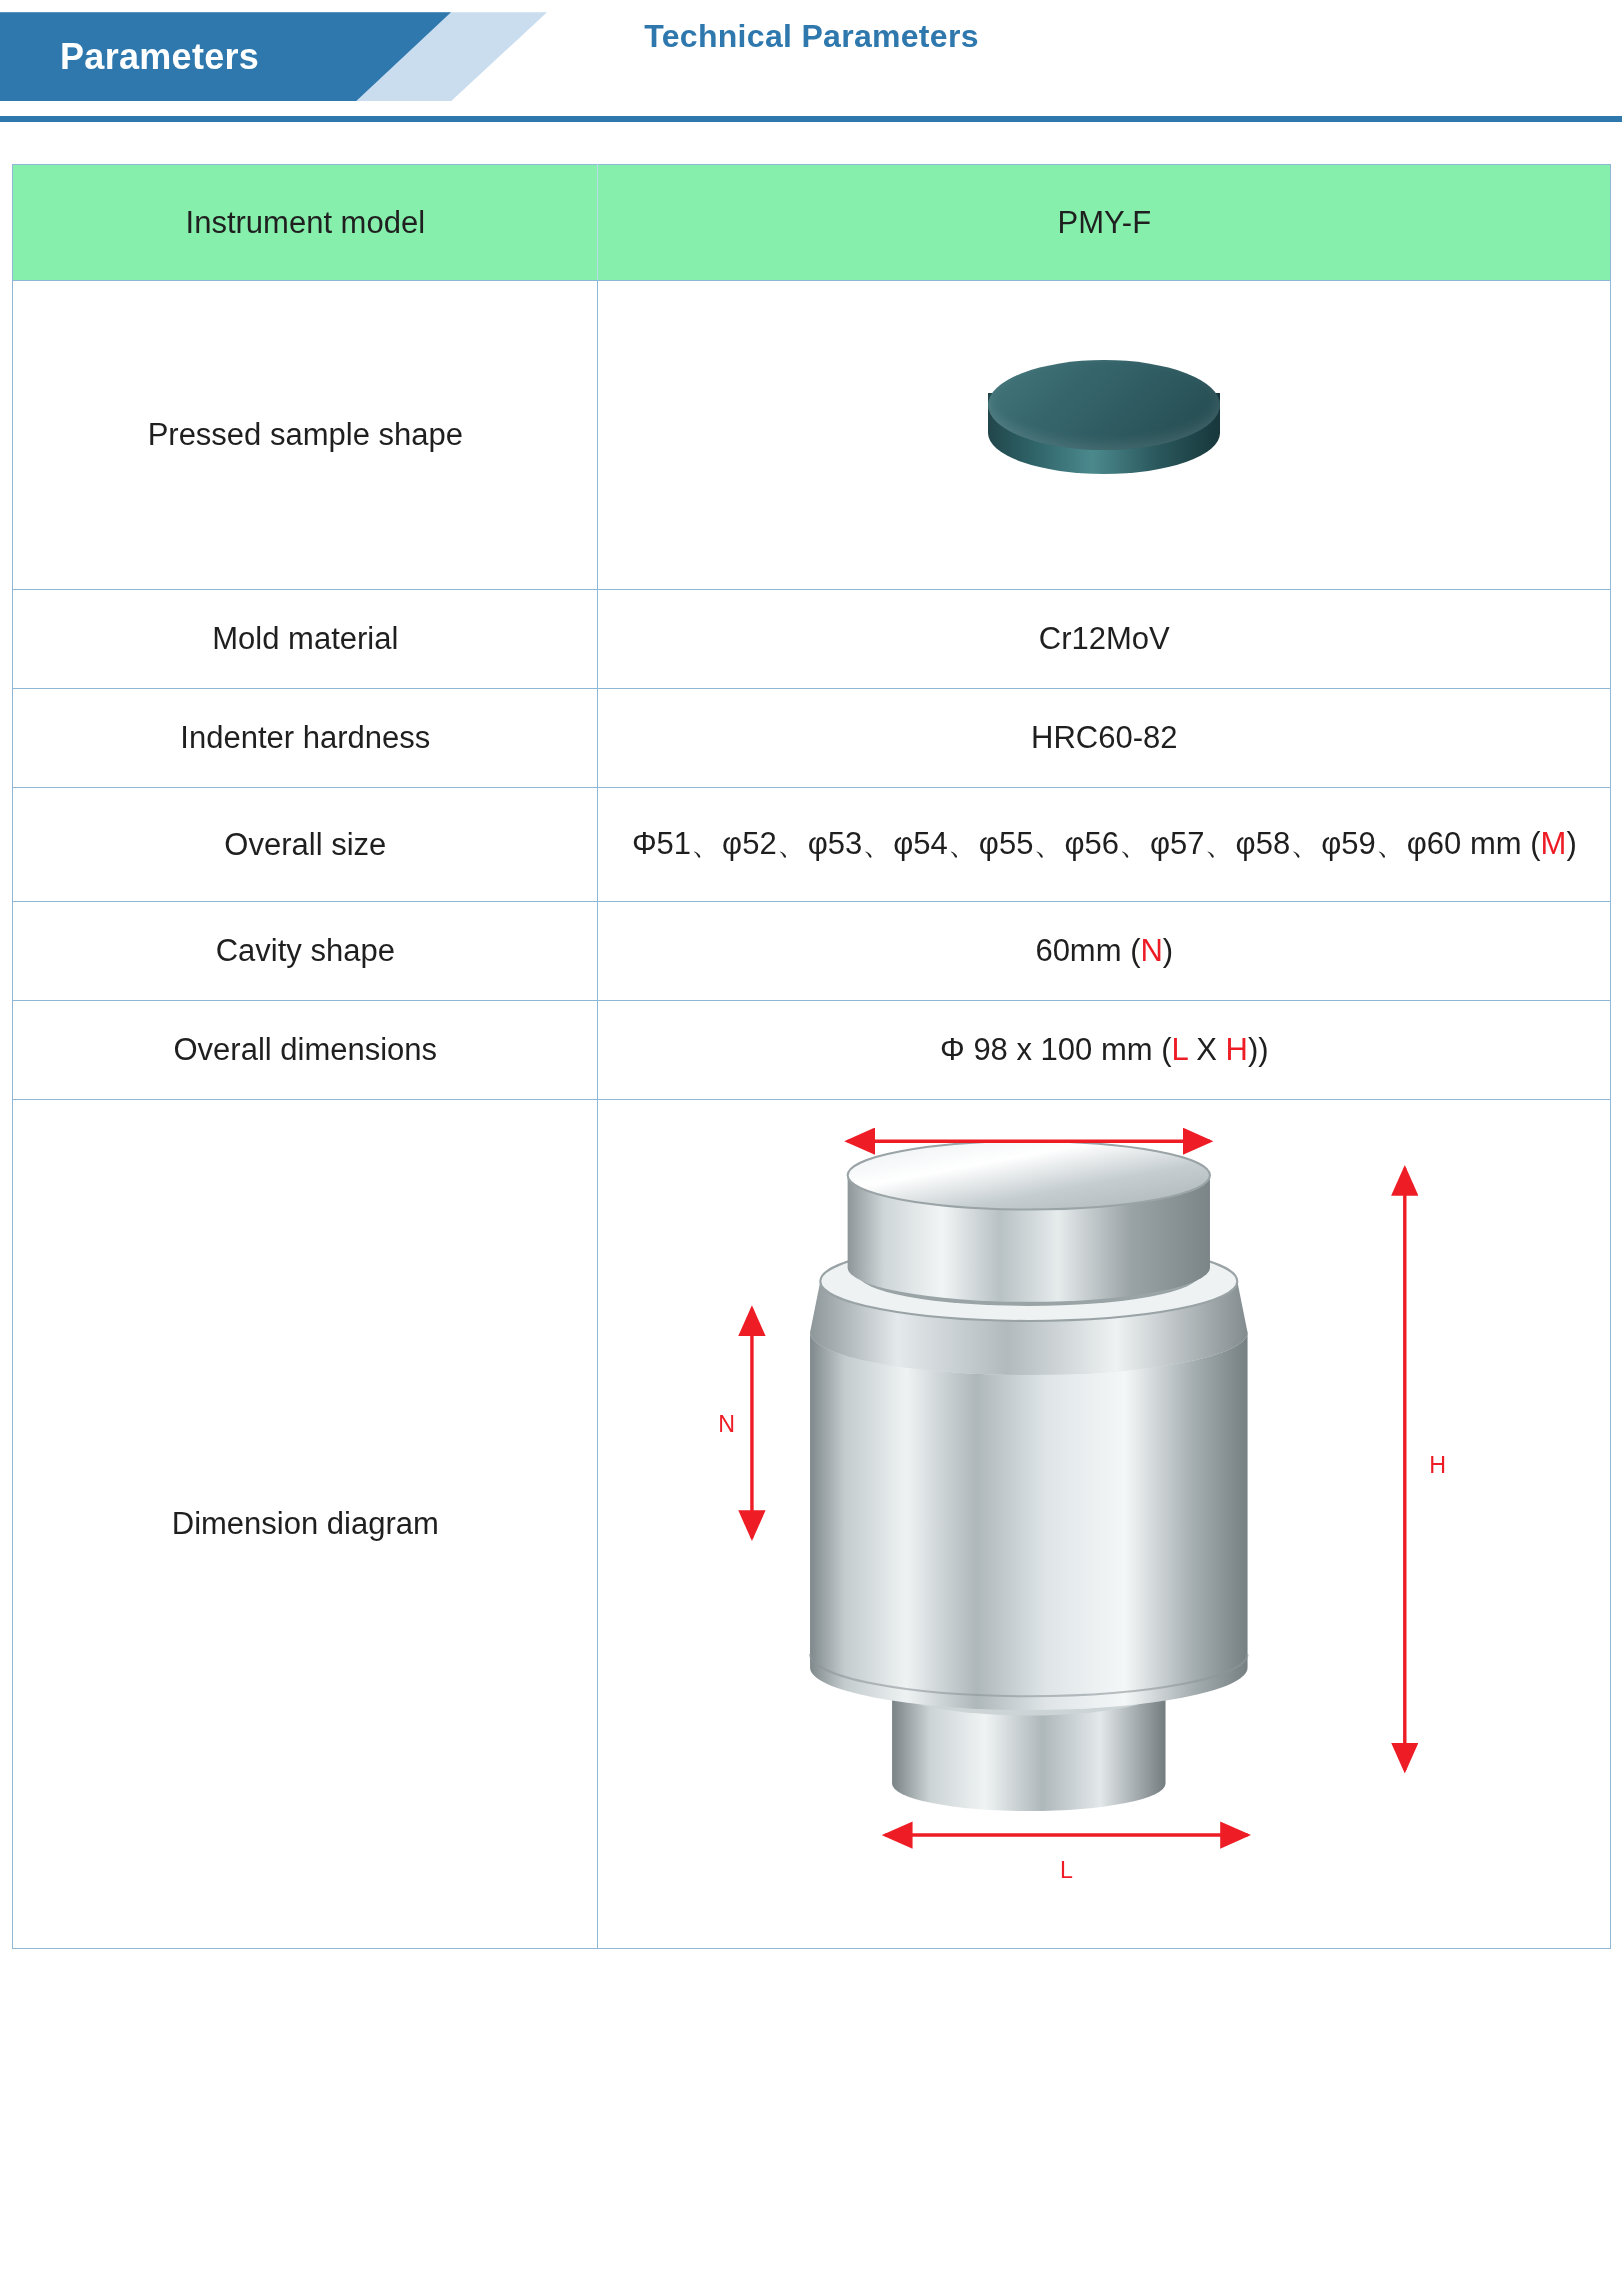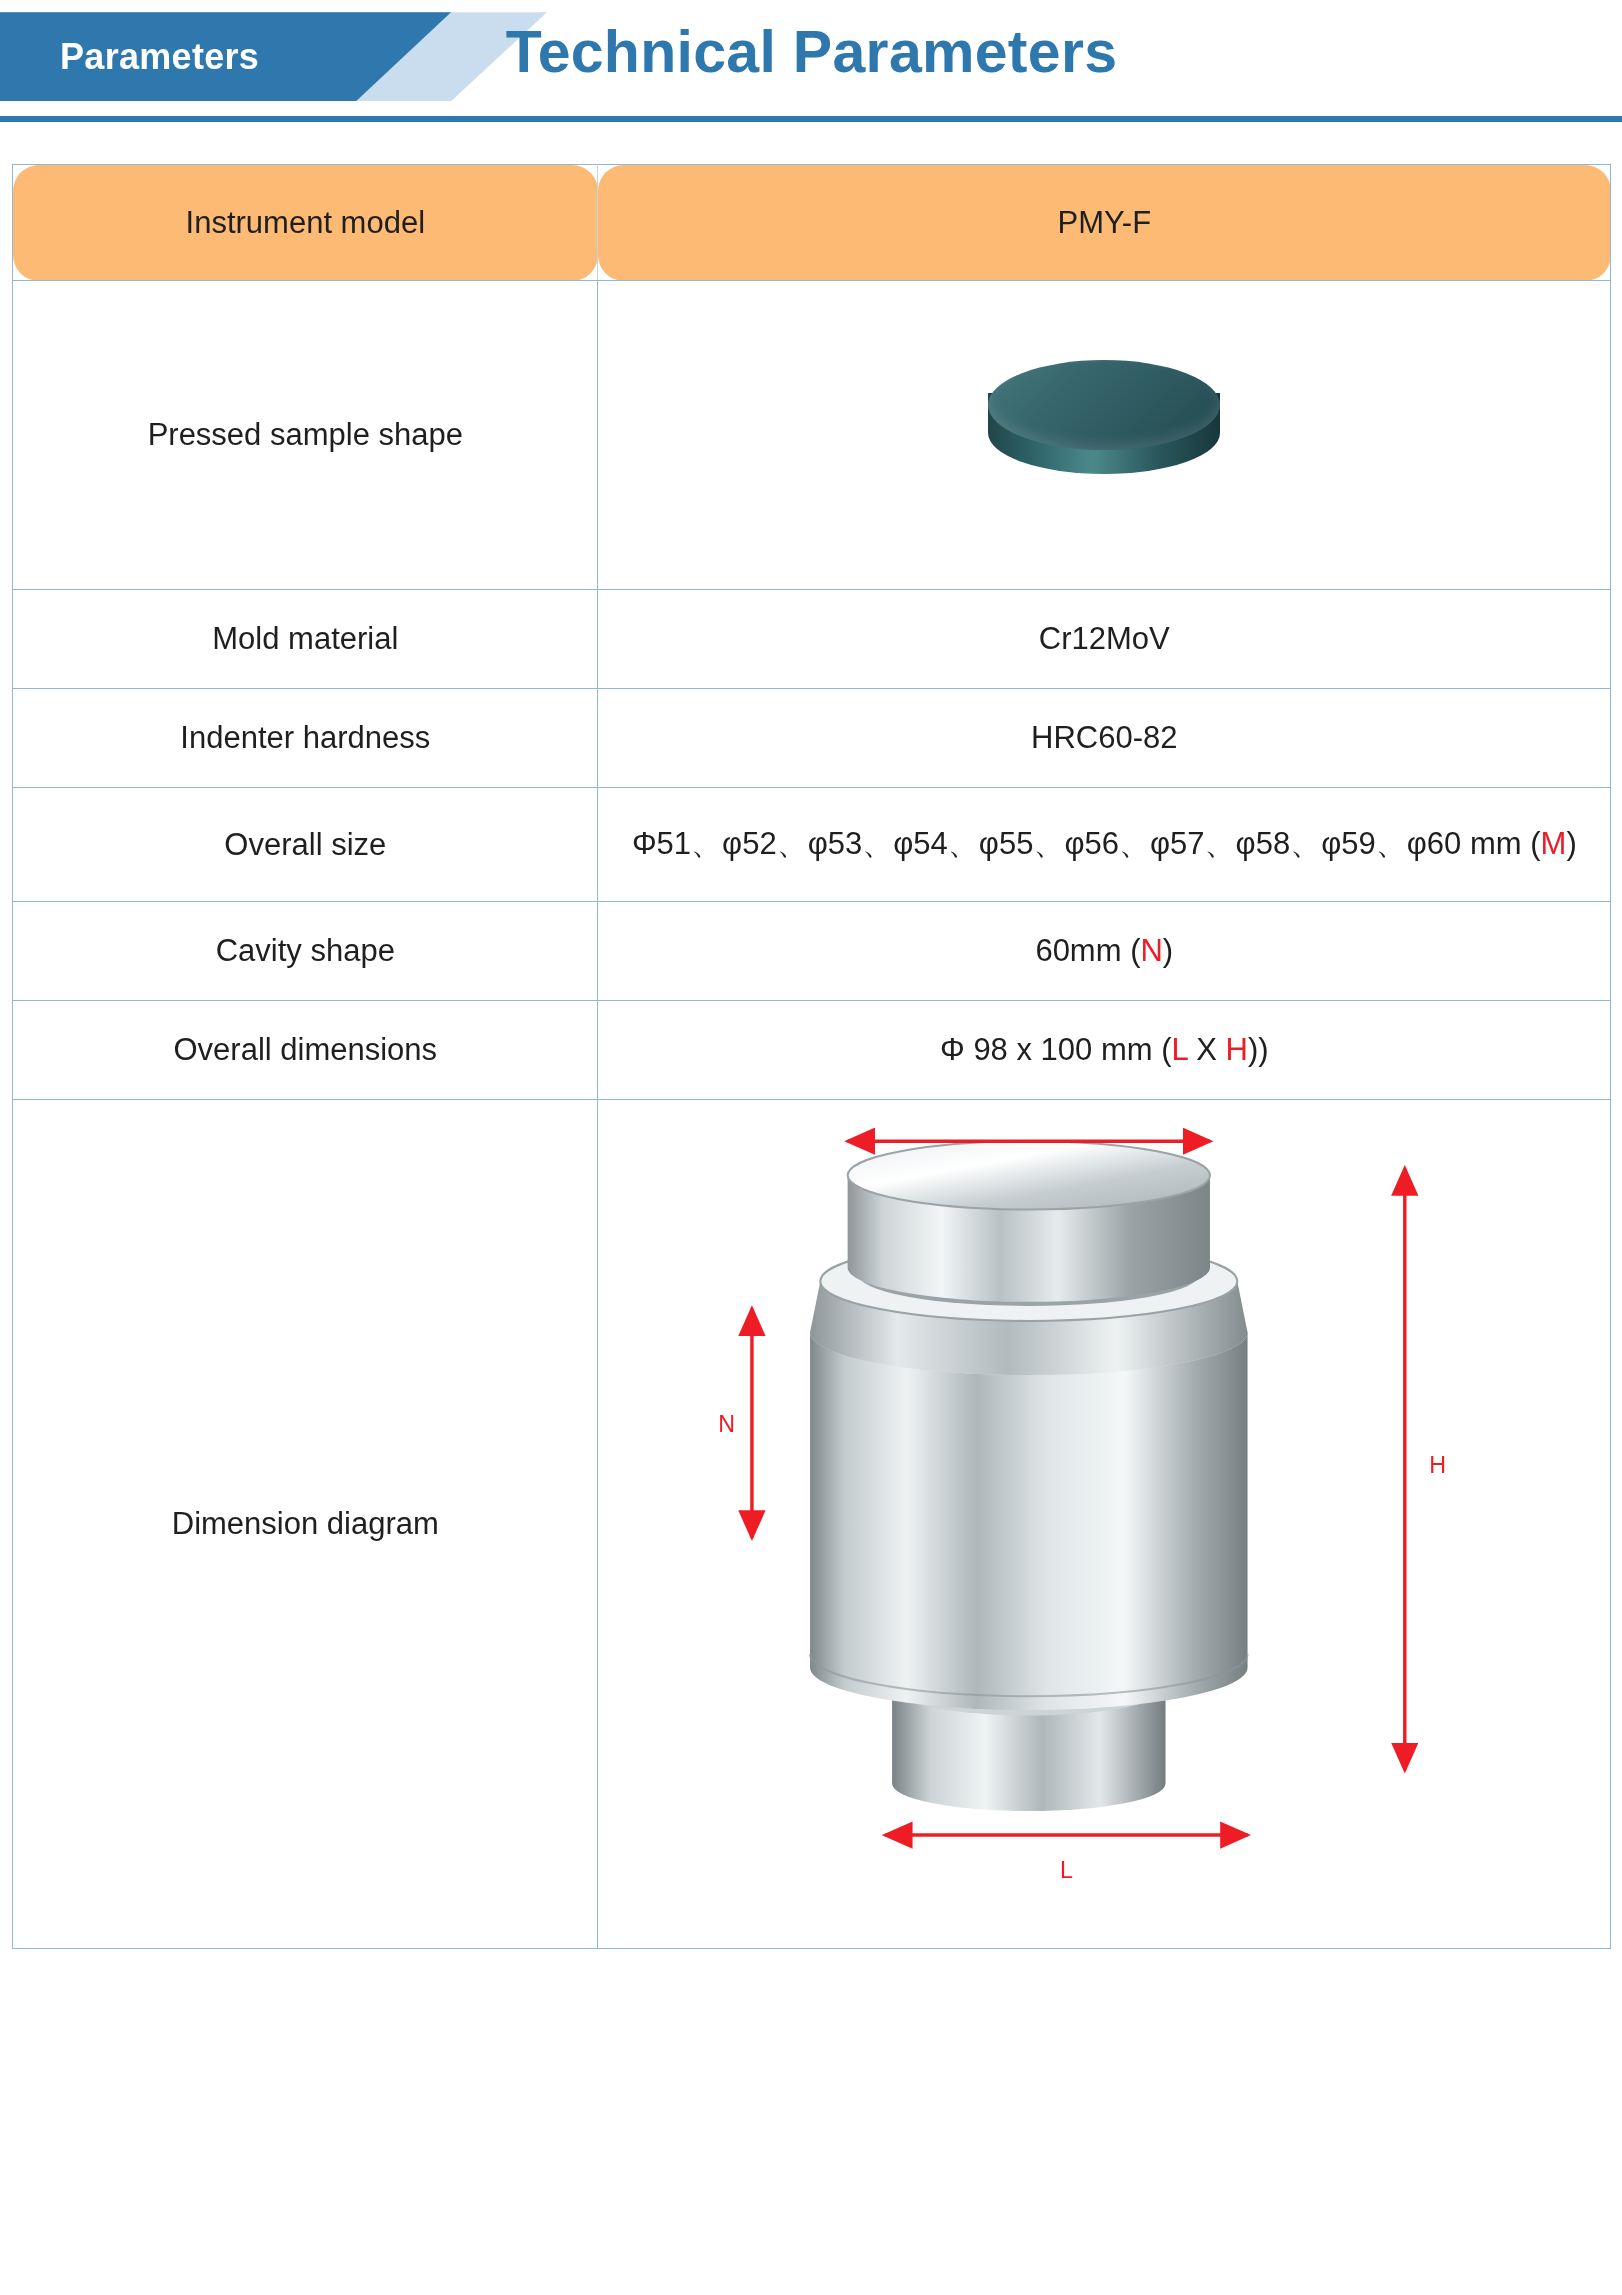--- a/index.html
+++ b/index.html
@@ -58,21 +58,21 @@
     color: #ffffff;
     letter-spacing: 0.3px;
     white-space: nowrap;
   }
   .header-title {
     position: absolute;
     left: 0;
     right: 0;
     top: 18px;
     text-align: center;
-    font-size: 59px;
+    font-size: 32px;
     font-weight: bold;
     color: #2e78ad;
     letter-spacing: 0.3px;
   }
   .header-rule {
     position: absolute;
     left: 0;
     right: 0;
     top: 116px;
     height: 6.2px;
@@ -97,27 +97,26 @@
   table.params th, table.params td {
     border: 1.4px solid #8fb8d6;
     text-align: center;
     vertical-align: middle;
     font-size: 31px;
     font-weight: normal;
     color: #1f1f1f;
     padding: 0;
   }
   thead th {
-    background: #fdba74;
+    background: #86efac;
     color: #ffffff;
     height: 115px;
     font-size: 33px;
     font-weight: normal;
     border-color: #2e78ad;
-    border-radius: 26px;
   }
   thead th.th-left { border-right: 1.4px solid #bcd6ea; }
 
   tr.row-shape td { height: 308px; text-align: center; }
   tr.row-text td  { height: 98px; }
   tr.row-size td  { height: 113px; }
   tr.row-diagram td { height: 848px; }
 
   .red { color: #ee1c25; }
 

